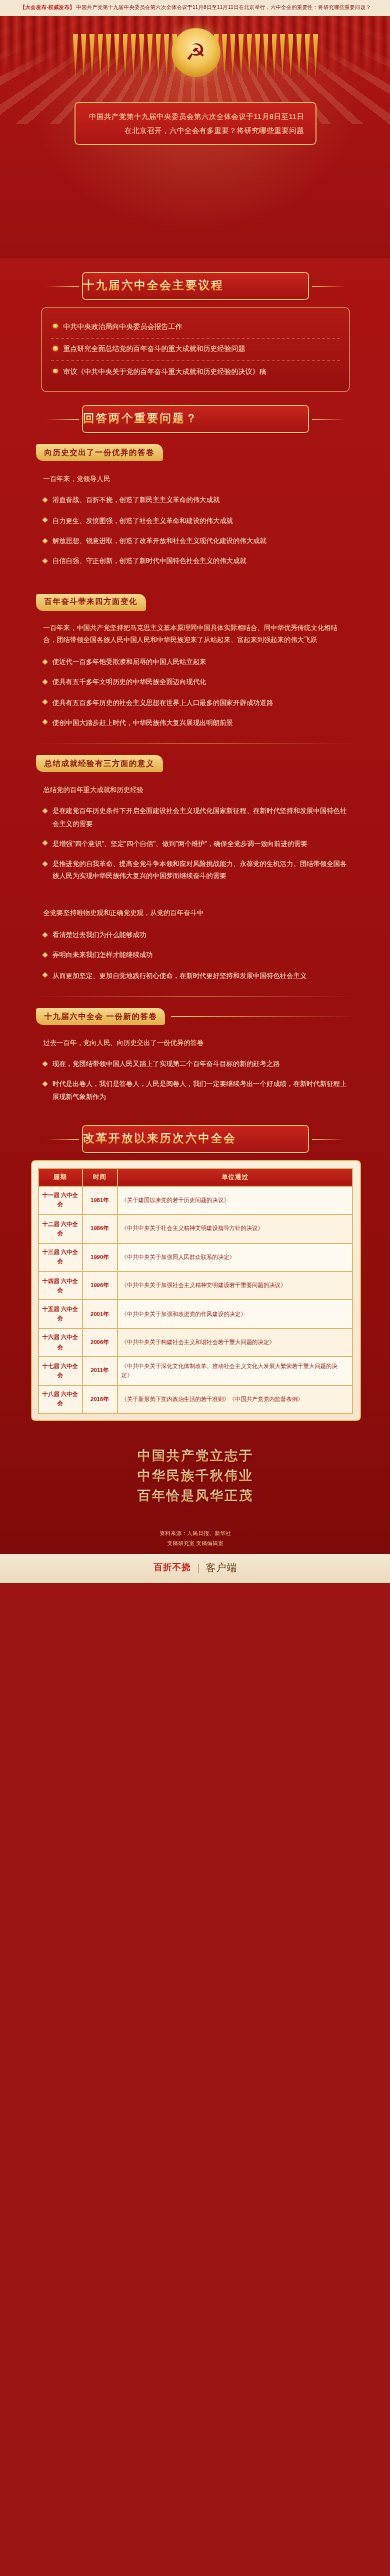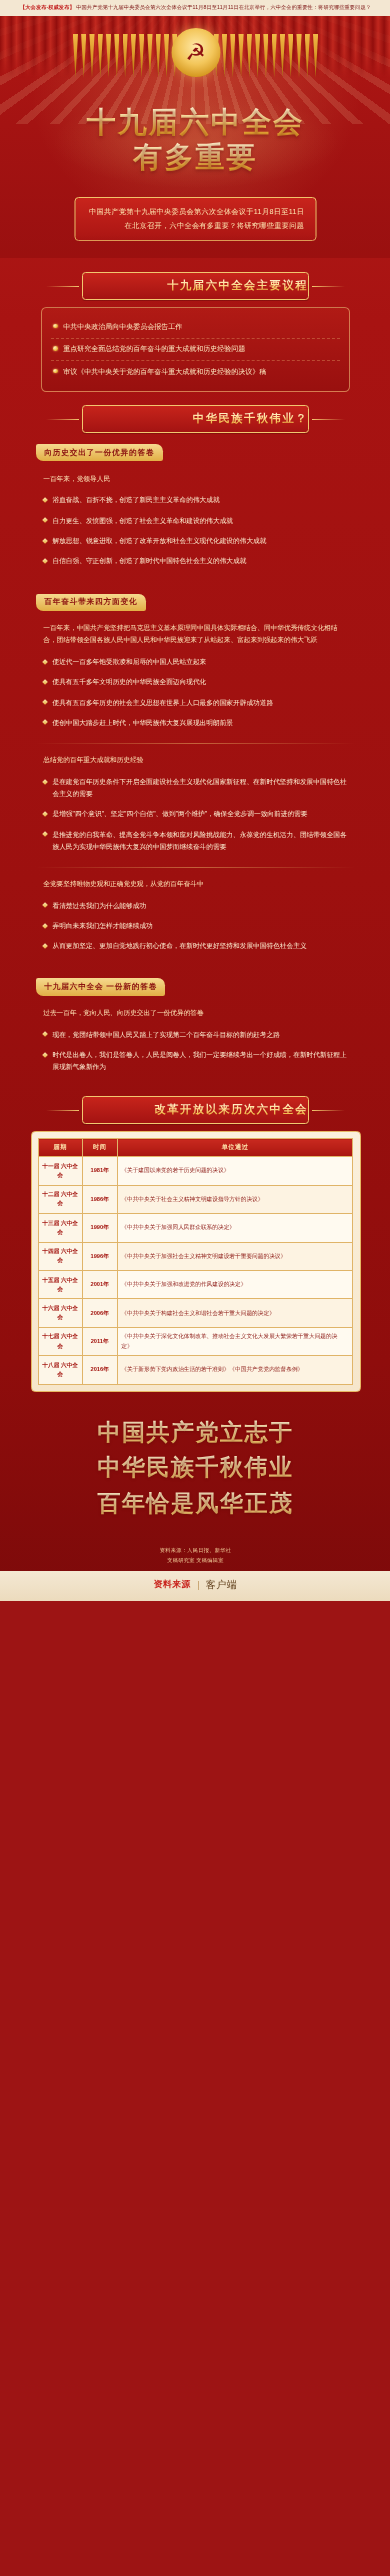--- a/index.html
+++ b/index.html
@@ -115,21 +115,21 @@
     position:absolute; bottom:-1px; left:0; right:0; height:24px;
     background:linear-gradient(180deg, rgba(140,12,12,0) 0%, #9b100f 100%);
   }
 
   
   .section { padding:0 13.4px; }
   .band {
     margin:13.4px auto 7.2px auto;
     width:227px;
     position:relative;
-    text-align:right;
+    text-align:left;
   }
   .band .plate {
     display:block;
     border:1px solid #f2c76f;
     border-radius:3.6px;
     background:linear-gradient(180deg,#c7241b 0%, #a41312 100%);
     padding:5.2px 0 5.7px 0;
     font-family:"Liberation Serif","DejaVu Serif",serif;
     font-weight:bold;
     font-size:11.3px;
@@ -246,23 +246,23 @@
   tbody tr:nth-child(even) td.c-doc { background:#fdf3e2; }
 
   
   .closing {
     margin:13.4px auto 0 auto;
     width:330px;
     text-align:center;
     padding:11.3px 0 7.2px 0;
   }
   .closing .line {
-    font-family:Liberation Mono, monospace;
+    font-family:Liberation Serif, serif;
     font-weight:bold;
-    font-size:23px;
+    font-size:13px;
     line-height:1.55;
     letter-spacing:1.5px;
     background:linear-gradient(180deg,#fff7dd 0%, #ffe49d 45%, #efb840 100%);
     -webkit-background-clip:text; background-clip:text; color:transparent;
     text-shadow:0 1px 2.6px rgba(80,6,6,.35);
   }
   .credits {
     margin:15.5px auto 4.1px auto; width:330px; text-align:center;
     font-size:5.2px; color:#f3cf9a; letter-spacing:0.3px; line-height:1.9;
   }
@@ -322,24 +322,20 @@
         <div class="tassel"></div>
       <div class="tassel"></div>
         <div class="tassel"></div>
         <div class="tassel"></div>
     </div>
     <div class="emblem">
       <span class="mark">☭</span>
     </div>
 
     <div class="hero-title-wrap">
-      <div class="hero-title-plate">
-        <div class="hero-title">十九届六中全会</div>
-        <div class="hero-title">有多重要</div>
-      </div>
       <div class="hero-sub">中国共产党第十九届中央委员会第六次全体会议于11月8日至11日在北京召开，六中全会有多重要？将研究哪些重要问题</div>
     </div>
     <div class="hero-bottom-wave"></div>
   </div>
 
   <div class="section">
     <div class="band">
       <div class="plate"><span>十九届六中全会主要议程</span></div>
     </div>
     <div class="card">
@@ -353,21 +349,21 @@
       </div>
       <div class="bullet-row">
         <span class="dot"></span>
         <span>审议《中共中央关于党的百年奋斗重大成就和历史经验的决议》稿</span>
       </div>
     </div>
   </div>
 
   <div class="section">
     <div class="band">
-      <div class="plate"><span>中华民族千秋伟业？</span></div>
+      <div class="plate"><span>回答两个重要问题？</span></div>
     </div>
 
     <div class="subhead">
       <div class="tagbox">向历史交出了一份优异的答卷</div>
       <div class="rule"></div>
     </div>
     <div class="block">
       <div class="lead">一百年来，党领导人民</div>
       <div class="item">
           <span class="sq"></span>
@@ -406,20 +402,24 @@
           <span class="sq"></span>
           <span>使具有五百多年历史的社会主义思想在世界上人口最多的国家开辟成功道路</span>
         </div>
       <div class="item">
           <span class="sq"></span>
           <span>使创中国大踏步赶上时代，中华民族伟大复兴展现出明朗前景</span>
         </div>
     </div>
     <div class="divider"></div>
 
+    <div class="subhead">
+      <div class="tagbox">总结成就经验有三方面的意义</div>
+      <div class="rule"></div>
+    </div>
     <div class="block">
       <div class="lead">总结党的百年重大成就和历史经验</div>
       <div class="item">
           <span class="sq"></span>
           <span>是在建党百年历史条件下开启全面建设社会主义现代化国家新征程、在新时代坚持和发展中国特色社会主义的需要</span>
         </div>
       <div class="item">
           <span class="sq"></span>
           <span>是增强"四个意识"、坚定"四个自信"、做到"两个维护"，确保全党步调一致向前进的需要</span>
         </div>
@@ -536,19 +536,19 @@
     <div class="line">中华民族千秋伟业</div>
     <div class="line">百年恰是风华正茂</div>
   </div>
 
   <div class="credits">
     <div>资料来源：人民日报、新华社</div>
     <div>文稿研究室 文稿编辑室</div>
   </div>
 
   <div class="footer">
-    <div class="logo">资料来源</div>
+    <div class="logo">百折不挠</div>
     <div class="sep"></div>
     <div class="appname">客户端</div>
   </div>
 
 </div>
 
 
 </body></html>

